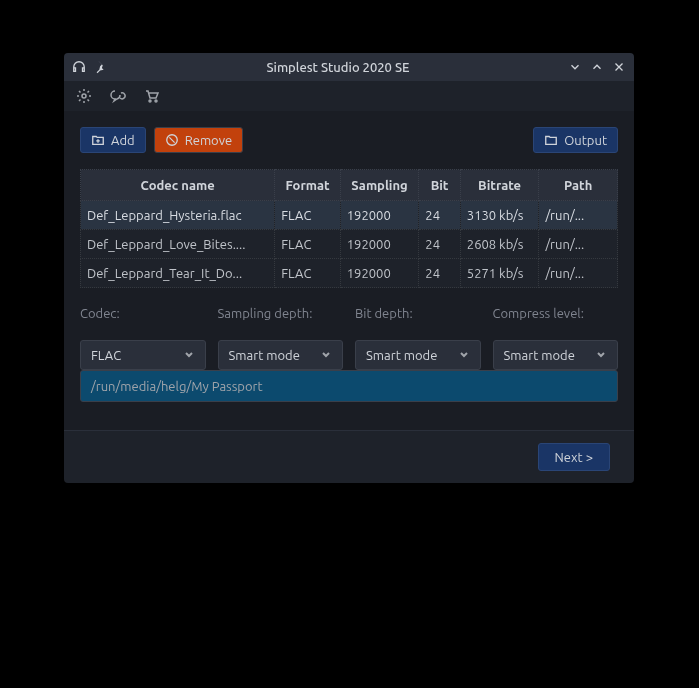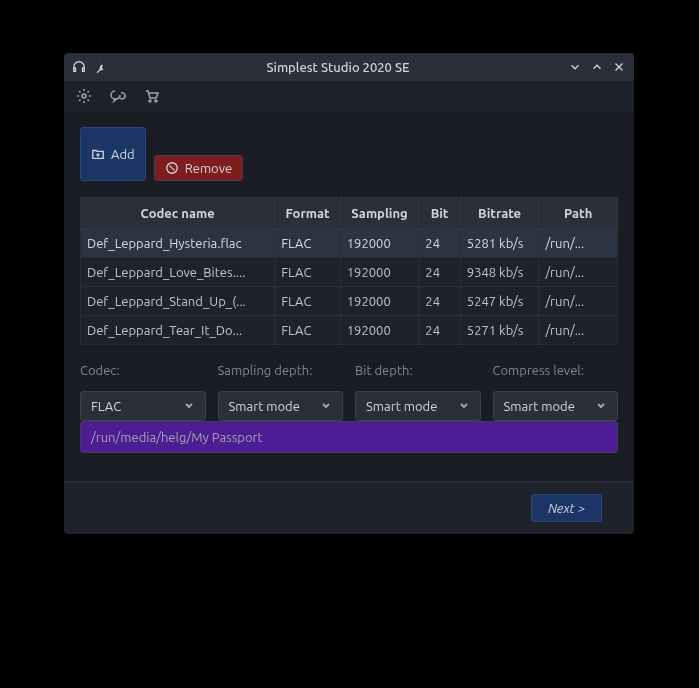--- a/index.html
+++ b/index.html
@@ -9,38 +9,38 @@
 .titlebar-left { display: flex; gap: 8px; align-items: center; }
 .titlebar-title { flex: 1; text-align: center; font-size: 13px; color: #d0d4da; font-weight: 500; }
 .titlebar-right { display: flex; gap: 8px; align-items: center; }
 .titlebar-icon { width: 14px; height: 14px; stroke: #d0d4da; fill: none; stroke-width: 1.5; }
 .toolbar { height: 30px; background: #1e222a; display: flex; align-items: center; padding: 0 12px; gap: 18px; }
 .toolbar svg { width: 16px; height: 16px; stroke: #a0a4aa; fill: none; stroke-width: 1.5; cursor: pointer; }
 .content { padding: 16px; background: #1a1d24; }
 .button-row { display: flex; gap: 8px; margin-bottom: 16px; }
 .btn { display: flex; align-items: center; gap: 6px; padding: 5px 10px; border-radius: 3px; font-size: 13px; cursor: pointer; border: 1px solid transparent; }
 .btn-primary { background: #1a3566; color: #d0d4da; border-color: #2a4576; }
-.btn-secondary { background: #7f1d1d; color: #d0d4da; border-color: #3a3f4a; margin-top: 28px; }
+.btn-secondary { background: #c2410c; color: #d0d4da; border-color: #3a3f4a; }
 .btn svg { width: 14px; height: 14px; stroke: currentColor; fill: none; stroke-width: 1.5; }
 .spacer { flex: 1; }
 .table { width: 100%; border-collapse: collapse; background: #1e222a; }
 .table th { background: #2a2f3a; color: #d0d4da; font-weight: 600; font-size: 13px; padding: 8px 6px; border: 1px dotted #3a3f4a; }
 .table th:first-child { text-align: center; width: 178px; }
 .table td { padding: 7px 6px; font-size: 13px; color: #c0c4ca; border: 1px dotted #35393f; white-space: nowrap; overflow: hidden; text-overflow: ellipsis; max-width: 0; }
 .table td:first-child { text-align: left; max-width: 178px; }
 .table tbody tr:first-child { background: #2a3442; }
 .table tbody tr:first-child td { color: #d8dce2; }
 .form-row { display: flex; gap: 12px; margin-top: 18px; }
-.form-group { flex: 1; display: flex; flex-direction: column; gap: 14px; }
+.form-group { flex: 1; display: flex; flex-direction: column; gap: 20px; }
 .form-label { font-size: 13px; color: #808590; }
 .select { display: flex; align-items: center; justify-content: space-between; background: #2a2f3a; border: 1px solid #3a3f4a; border-radius: 3px; padding: 7px 10px; font-size: 13px; color: #d0d4da; cursor: pointer; }
 .select svg { width: 12px; height: 12px; stroke: #a0a4aa; fill: none; stroke-width: 2; }
 .output-label { font-size: 13px; color: #909590; margin-top: 16px; margin-bottom: 8px; }
-.output-field { background: #4c1d95; border: 1px solid #3a3f4a; border-radius: 3px; padding: 8px 10px; font-size: 13px; color: #a0a4aa; }
-.footer { background: #1e222a; padding: 12px 32px; display: flex; justify-content: flex-end; border-top: 1px solid #2a2f3a; margin-top: 12px; border-radius: 0 0 4px 4px; font-style: italic; }
+.output-field { background: #0c4a6e; border: 1px solid #3a3f4a; border-radius: 3px; padding: 8px 10px; font-size: 13px; color: #a0a4aa; }
+.footer { background: #1e222a; padding: 12px 24px; display: flex; justify-content: flex-end; border-top: 1px solid #2a2f3a; margin-top: 12px; border-radius: 0 0 4px 4px; }
 </style>
 </head>
 <body>
 
 <div class="window">
   <div class="titlebar">
     <div class="titlebar-left">
       <svg class="titlebar-icon" viewBox="0 0 16 16">
           <path d="M2 10V8a6 6 0 0112 0v2M2 10v3h2v-4H2zm12 0v3h-2v-4h2z"></path>
         </svg>
@@ -88,56 +88,54 @@
         <span>Add</span>
       </div>
       <div class="btn btn-secondary">
         <svg viewBox="0 0 16 16">
             <circle cx="8" cy="8" r="6"></circle>
             <path d="M5 5l6 6"></path>
           </svg>
         <span>Remove</span>
       </div>
       <div class="spacer"></div>
+      <div class="btn btn-primary">
+        <svg viewBox="0 0 16 16">
+            <path d="M2 4h4l1 1h7v8H2z"></path>
+          </svg>
+        <span>Output</span>
+      </div>
     </div>
 
     <table class="table">
       <thead>
         <tr>
           <th>Codec name</th>
           <th style="width:60px">Format</th>
           <th style="width:72px">Sampling</th>
           <th style="width:38px">Bit</th>
           <th style="width:72px">Bitrate</th>
           <th style="width:72px">Path</th>
         </tr>
       </thead>
       <tbody id="table-body">
           <tr>
             <td>Def_Leppard_Hysteria.flac</td>
             <td>FLAC</td>
             <td>192000</td>
             <td>24</td>
-            <td>5281 kb/s</td>
+            <td>3130 kb/s</td>
             <td>/run/...</td>
           </tr>
           <tr>
             <td>Def_Leppard_Love_Bites....</td>
             <td>FLAC</td>
             <td>192000</td>
             <td>24</td>
-            <td>9348 kb/s</td>
-            <td>/run/...</td>
-          </tr>
-          <tr>
-            <td>Def_Leppard_Stand_Up_(...</td>
-            <td>FLAC</td>
-            <td>192000</td>
-            <td>24</td>
-            <td>5247 kb/s</td>
+            <td>2608 kb/s</td>
             <td>/run/...</td>
           </tr>
           <tr>
             <td>Def_Leppard_Tear_It_Do...</td>
             <td>FLAC</td>
             <td>192000</td>
             <td>24</td>
             <td>5271 kb/s</td>
             <td>/run/...</td>
           </tr>

